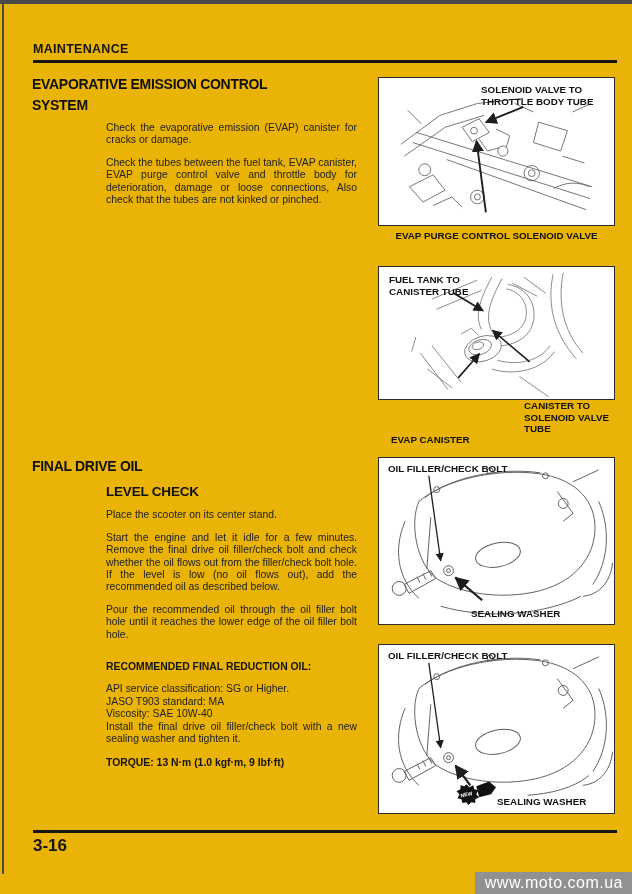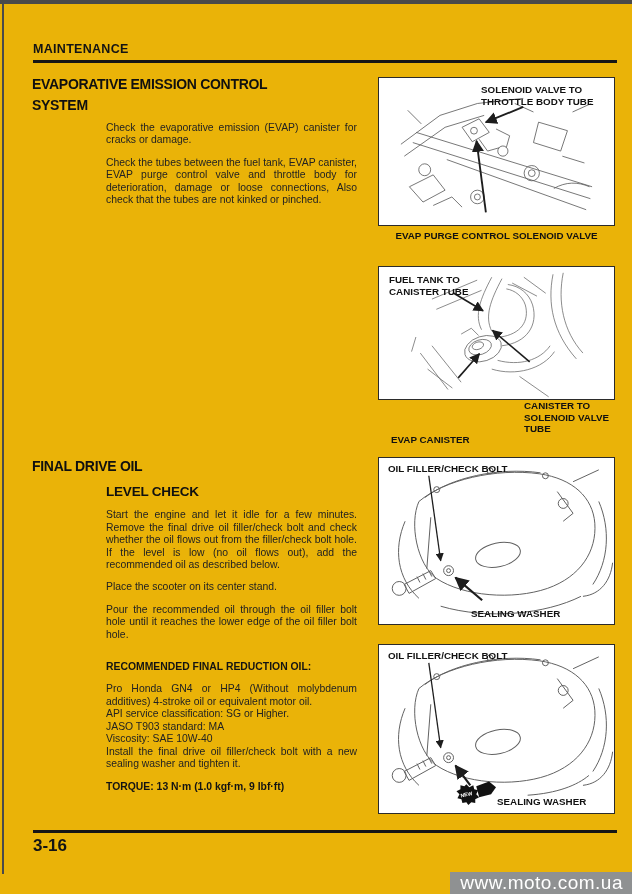--- a/index.html
+++ b/index.html
@@ -36,21 +36,21 @@
   .fig { position:absolute; left:378px; width:237px; background:#fff; border:1.5px solid #2b2b2b; }
   .fig svg { position:absolute; left:0; top:0; width:100%; height:100%; }
   .fig1 { top:77px;  height:149px; }
   .fig2 { top:266px; height:134px; }
   .fig3 { top:457px; height:168px; }
   .fig4 { top:644px; height:170px; }
   .flabel { position:absolute; font-size:9.8px; font-weight:600; line-height:11.5px; color:#111; white-space:nowrap; }
   .flabel.center { left:0; right:0; text-align:center; white-space:normal; }
 
   .watermark { position:absolute; right:0; top:872px; height:22px; background:#8f9192;
-    color:#fff; font-size:19px; line-height:22px; padding:0 9px 0 10px; letter-spacing:.5px; }
+    color:#fff; font-size:16px; line-height:22px; padding:0 9px 0 10px; letter-spacing:.5px; }
 </style>
 </head>
 <body>
 
 <div class="page">
   <div class="edge-top"></div>
   <div class="edge-left"></div>
 
   <div class="hdr-label">MAINTENANCE</div>
   <div class="hdr-rule"></div>
@@ -156,25 +156,24 @@
       <div>TUBE</div>
     </div>
   </div>
 
   <div class="sec-title fd-title">
     <span>FINAL DRIVE OIL</span>
   </div>
 
   <div class="body-col fd-body">
     <div class="sub-head">LEVEL CHECK</div>
+    <p>Place the scooter on its center stand.</p>
     <p>Start the engine and let it idle for a few minutes. Remove the final drive oil filler/check bolt and check whether the oil flows out from the filler/check bolt hole. If the level is low (no oil flows out), add the recommended oil as described below.</p>
-    <p>Place the scooter on its center stand.</p>
     <p>Pour the recommended oil through the oil filler bolt hole until it reaches the lower edge of the oil filler bolt hole.</p>
     <p class="bold-line rec-head">RECOMMENDED FINAL REDUCTION OIL:</p>
-    <p class="tight">Pro Honda GN4 or HP4 (Without molybdenum additives) 4-stroke oil or equivalent motor oil.</p>
     <p class="tight">API service classification: SG or Higher.</p>
     <p class="tight">JASO T903 standard: MA</p>
     <p class="tight">Viscosity: SAE 10W-40</p>
     <p class="tight">Install the final drive oil filler/check bolt with a new sealing washer and tighten it.</p>
     <p class="bold-line torque">TORQUE: 13 N·m (1.0 kgf·m, 9 lbf·ft)</p>
   </div>
 
   <div class="fig fig3">
     <svg viewBox="0 0 237 168">
       <defs>

